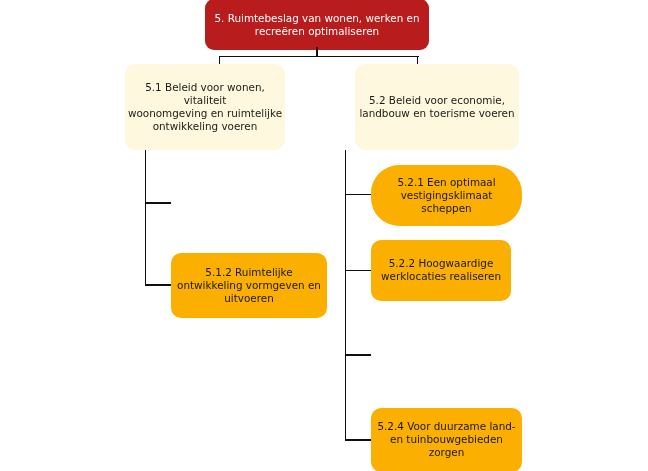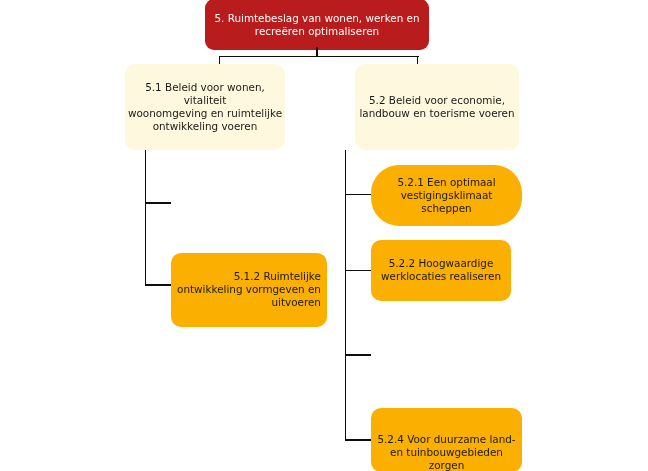--- a/index.html
+++ b/index.html
@@ -39,40 +39,40 @@
   </div>
   <div class="node lvl1" style="left:327px;top:64px;width:164px;height:86px;margin-left:28px;">
     <span class="lines">5.2 Beleid voor economie,
 landbouw en toerisme voeren</span>
   </div>
 
   <div class="conn vline" style="left:145px;top:149.5px;height:136px;"></div>
   <div class="conn hline" style="left:145px;top:202.2px;width:26px;"></div>
   <div class="conn hline" style="left:145px;top:284.4px;width:26px;"></div>
 
-  <div class="node lvl2" style="left:171px;top:253px;width:156px;height:74px;text-align:right;">
+  <div class="node lvl2" style="left:171px;top:253px;width:156px;height:65px;">
     <span class="lines">5.1.2 Ruimtelijke
 ontwikkeling vormgeven en
 uitvoeren</span>
   </div>
 
   <div class="conn vline" style="left:345px;top:149.5px;height:291px;"></div>
   <div class="conn hline" style="left:345px;top:194.1px;width:26px;"></div>
   <div class="conn hline" style="left:345px;top:270.0px;width:26px;"></div>
   <div class="conn hline" style="left:345px;top:354.3px;width:26px;"></div>
   <div class="conn hline" style="left:345px;top:439.2px;width:26px;"></div>
 
   <div class="node lvl2" style="left:371px;top:165px;width:151px;height:61px;border-radius:28px;">
     <span class="lines">5.2.1 Een optimaal
 vestigingsklimaat
 scheppen</span>
   </div>
   <div class="node lvl2" style="left:371px;top:240px;width:140px;height:61px;">
     <span class="lines">5.2.2 Hoogwaardige
 werklocaties realiseren</span>
   </div>
-  <div class="node lvl2" style="left:371px;top:408px;width:151px;height:64px;align-items:flex-end;">
+  <div class="node lvl2" style="left:371px;top:408px;width:151px;height:64px;">
     <span class="lines">5.2.4 Voor duurzame land-
 en tuinbouwgebieden
 zorgen</span>
   </div>
 
 </div>
 
 </body></html>

